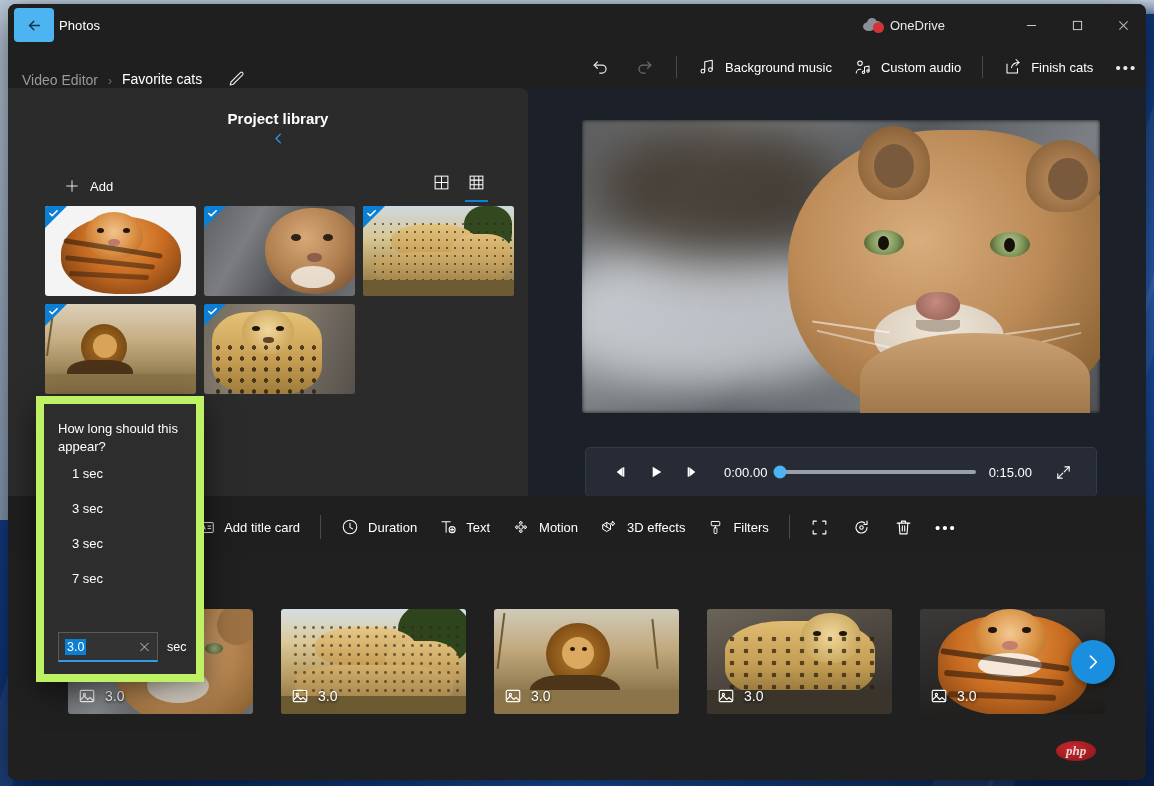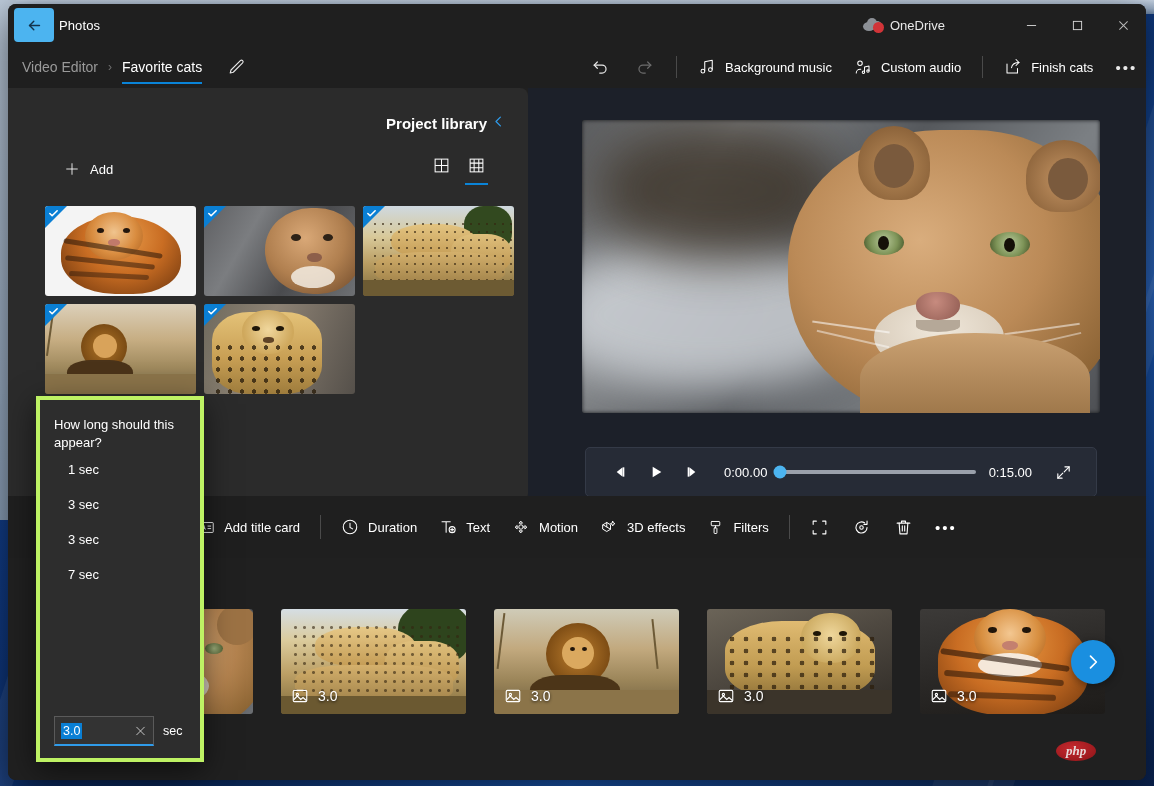--- a/index.html
+++ b/index.html
@@ -69,21 +69,21 @@
   }
   .wincontrols { position:absolute; right:0; top:0; display:flex; height:42px; }
   .wc {
     width:46px; height:42px; display:flex; align-items:center; justify-content:center;
     cursor:pointer;
   }
   .wc svg { width:11px; height:11px; }
 
   
   #breadcrumb-row {
-    height:42px; background:#1f1f1f; display:flex; align-items:center;
+    height:42px; background:#1f1f1f; display:flex; align-items:flex-end;
     padding-left:14px; position:relative;
   }
   #bc-parent { color:#9a9a9a; font-size:14px; cursor:pointer; }
   #bc-sep { color:#6f6f6f; font-size:12px; margin:0 10px; }
   #bc-current-wrap { position:relative; cursor:pointer; }
   #bc-current { color:#ffffff; font-size:14px; }
   #bc-underline {
     position:absolute; left:0; right:0; bottom:-8px; height:2px; background:#0a84d8;
   }
   #bc-edit { margin-left:26px; cursor:pointer; display:flex; align-items:center; }
@@ -107,22 +107,23 @@
 
   
   #body-split { position:absolute; left:0; top:84px; width:1138px; height:408px; }
 
   
   #library-panel {
     position:absolute; left:0; top:0; width:520px; height:413px;
     background:#2b2b2b; border-radius:0 8px 8px 0;
   }
   #library-header {
-    display:flex; align-items:center; justify-content:flex-end;
+    display:flex; align-items:center; justify-content:flex-start;
     padding:22px 18px 0 38px;
+    flex-direction:column;
   }
   #library-title { color:#ffffff; font-size:15px; font-weight:bold; }
   #collapse-btn { cursor:pointer; padding:4px; }
   #library-actions {
     display:flex; align-items:center; justify-content:space-between;
     padding:16px 40px 0 48px;
   }
   #add-btn {
     display:flex; align-items:center; gap:10px; color:#ffffff; font-size:13px;
     cursor:pointer; padding:5px 8px; border-radius:4px;
@@ -222,22 +223,22 @@
   }
   .clip-badge .dur { color:#ffffff; font-size:14px; text-shadow:0 1px 3px rgba(0,0,0,0.8); }
   #next-arrow {
     position:absolute; left:1063px; top:82px; width:44px; height:44px; border-radius:50%;
     background:#1a8fe0; display:flex; align-items:center; justify-content:center;
     cursor:pointer; z-index:6; box-shadow:0 2px 8px rgba(0,0,0,0.4);
   }
 
   
   #duration-flyout {
-    position:absolute; left:36px; top:396px; width:168px; height:366px;
-    background:#2d2d2d; border:4px solid #bef264; z-index:40;
+    position:absolute; left:36px; top:396px; width:168px; height:286px;
+    background:#2d2d2d; border:8px solid #bef264; z-index:40;
     box-shadow:0 8px 28px rgba(0,0,0,0.55);
   }
   #flyout-title {
     color:#ffffff; font-size:13px; padding:16px 18px 0 14px; line-height:1.38;
   }
   .flyout-opt {
     color:#ffffff; font-size:13px; padding:10px 14px 10px 28px; cursor:pointer;
   }
   #flyout-input-row {
     position:absolute; left:14px; bottom:12px; display:flex; align-items:center; gap:9px;

